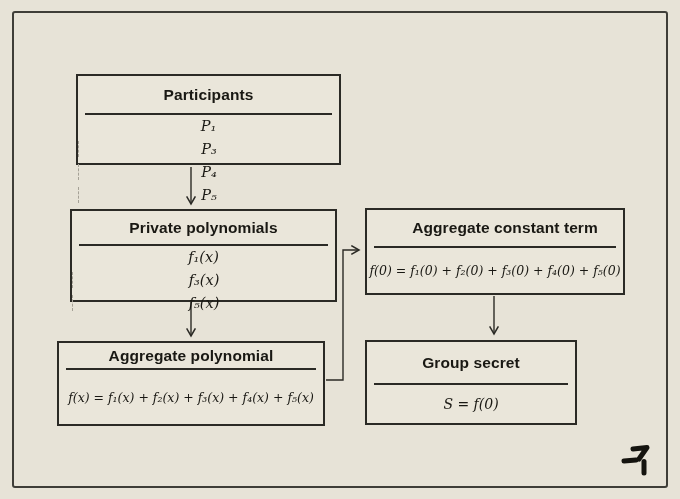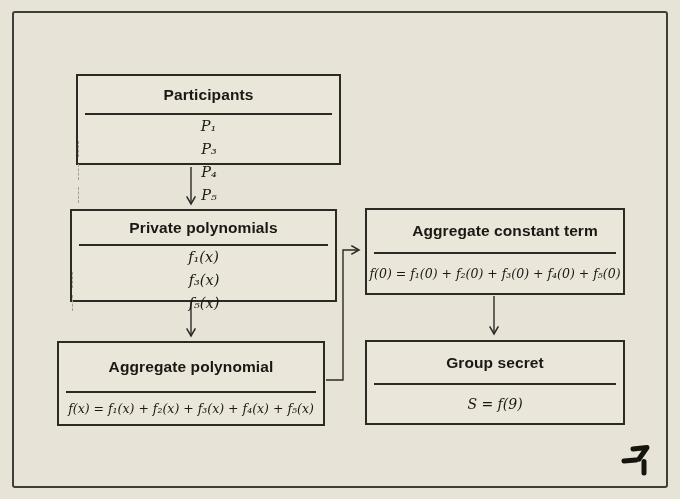--- a/index.html
+++ b/index.html
@@ -74,24 +74,24 @@
   }
   .cell .math-text { font-size: 14.5px; }
   .formula { font-size: 12.5px; white-space: nowrap; }
   .formula-large { font-size: 14px; white-space: nowrap; }
 
   #box-participants        { left: 76px;  top: 74px;  width: 265px; height: 91px; }
   #box-participants .box-head { height: 37px; }
   #box-private             { left: 70px;  top: 209px; width: 267px; height: 93px; }
   #box-private .box-head   { height: 33px; }
   #box-agg-poly            { left: 57px;  top: 341px; width: 268px; height: 85px; }
-  #box-agg-poly .box-head  { height: 48px; }
+  #box-agg-poly .box-head  { height: 25px; }
   #box-agg-const           { left: 365px; top: 208px; width: 260px; height: 87px; }
-  #box-agg-const .box-head { height: 42px; padding-left: 20px; }
-  #box-secret              { left: 365px; top: 340px; width: 260px; height: 85px; }
+  #box-agg-const .box-head { height: 36px; padding-left: 20px; }
+  #box-secret              { left: 365px; top: 340px; width: 212px; height: 85px; }
   #box-secret .box-head    { height: 41px; }
 
   .connectors {
     position: absolute;
     left: 0; top: 0;
     width: 680px; height: 499px;
     pointer-events: none;
   }
   .logo {
     position: absolute;
@@ -176,21 +176,21 @@
       <span class="math formula">f(0) = f₁(0) + f₂(0) + f₃(0) + f₄(0) + f₅(0)</span>
     </div>
   </div>
 
   <div class="box" id="box-secret">
     <div class="box-head">
       <span class="box-title">Group secret</span>
     </div>
     <div class="separator"></div>
     <div class="box-body">
-      <span class="math formula-large">S = f(9)</span>
+      <span class="math formula-large">S = f(0)</span>
     </div>
   </div>
 
   <svg class="logo" viewBox="0 0 40 36">
     <g fill="none" stroke="#15140f" stroke-width="5" stroke-linecap="round" stroke-linejoin="round">
       <path d="M13,6 L27,4.5 L19,16"></path>
       <path d="M4,18 L16,17"></path>
       <path d="M24,18.5 L24,30"></path>
     </g>
   </svg>

